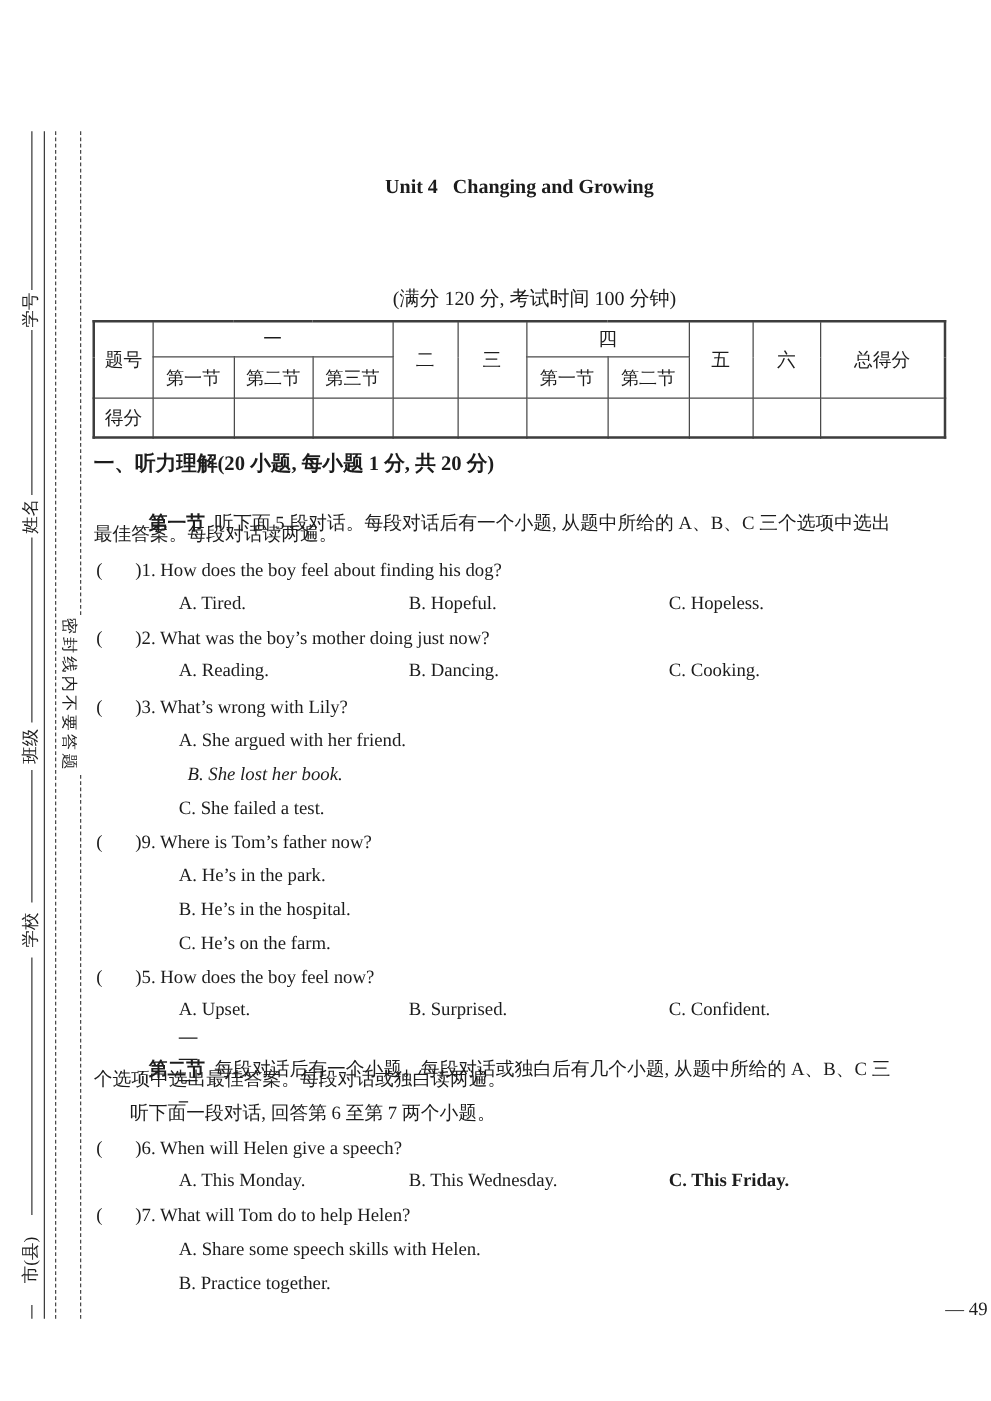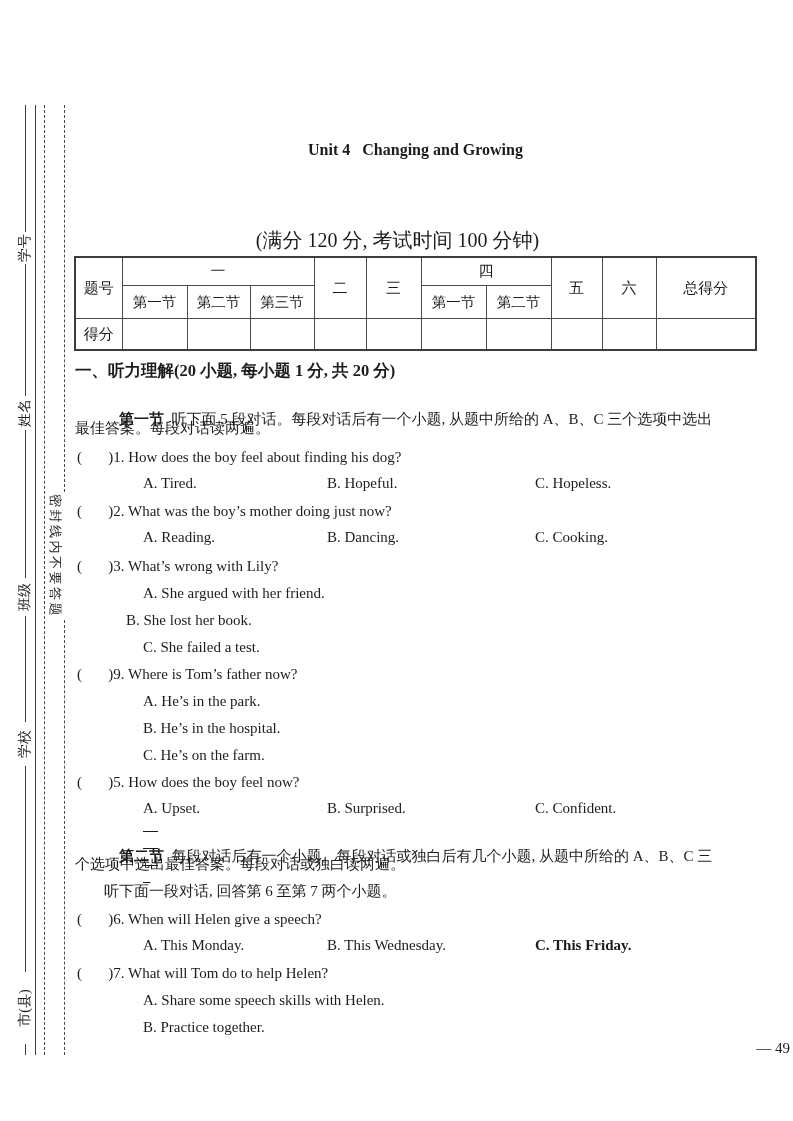--- a/index.html
+++ b/index.html
@@ -79,21 +79,21 @@
     <div class="m-label" style="left:25px;top:248px;">学号</div>
     <div class="m-label" style="left:25px;top:413px;">姓名</div>
     <div class="m-label" style="left:25px;top:597px;">班级</div>
     <div class="m-label" style="left:25px;top:744px;">学校</div>
     <div class="m-label" style="left:25px;top:1008px;">市(县)</div>
 
     <div class="seal-label" style="left:55px;top:556px;">密封线内不要答题</div>
   </div>
 
   <div class="line bold center" style="left:74px;top:136px;width:683px;font-size:16px;line-height:28px;">Unit 4   Changing and Growing</div>
-  <div class="line center" style="left:56px;top:231px;width:683px;font-size:20px;line-height:18px;">(满分 120 分, 考试时间 100 分钟)</div>
+  <div class="line center" style="left:86px;top:231px;width:683px;font-size:16px;line-height:18px;">(满分 120 分, 考试时间 100 分钟)</div>
 
   <table class="score">
     <colgroup>
       <col style="width:47px">
         <col style="width:65px">
         <col style="width:63px">
         <col style="width:64px">
       <col style="width:52px">
         <col style="width:55px">
         <col style="width:65px">
@@ -152,21 +152,21 @@
 
   <div class="line" style="left:77px;top:502px;">(       )2. What was the boy’s mother doing just now?</div>
   <div class="opts" style="left:143px;top:529px;width:560px;height:19px;">
     <span class="opt-a">A. Reading.</span>
     <span class="opt-b">B. Dancing.</span>
     <span class="opt-c">C. Cooking.</span>
   </div>
 
   <div class="line" style="left:77px;top:557px;">(       )3. What’s wrong with Lily?</div>
   <div class="line" style="left:143px;top:584px;">A. She argued with her friend.</div>
-  <div class="line" style="left:126px;top:611px;">B. She lost her book.</div>
+  <div class="line" style="left:150px;top:611px;font-style:italic;">B. She lost her book.</div>
   <div class="line" style="left:143px;top:638px;">C. She failed a test.</div>
 
   <div class="line" style="left:77px;top:665px;">(       )9. Where is Tom’s father now?</div>
   <div class="line" style="left:143px;top:692px;">A. He’s in the park.</div>
   <div class="line" style="left:143px;top:719px;text-align:right;">B. He’s in the hospital.</div>
   <div class="line" style="left:143px;top:746px;">C. He’s on the farm.</div>
 
   <div class="line" style="left:77px;top:773px;">(       )5. How does the boy feel now?</div>
   <div class="opts" style="left:143px;top:800px;width:560px;height:19px;text-decoration:underline;">
     <span class="opt-a">A. Upset.</span>

